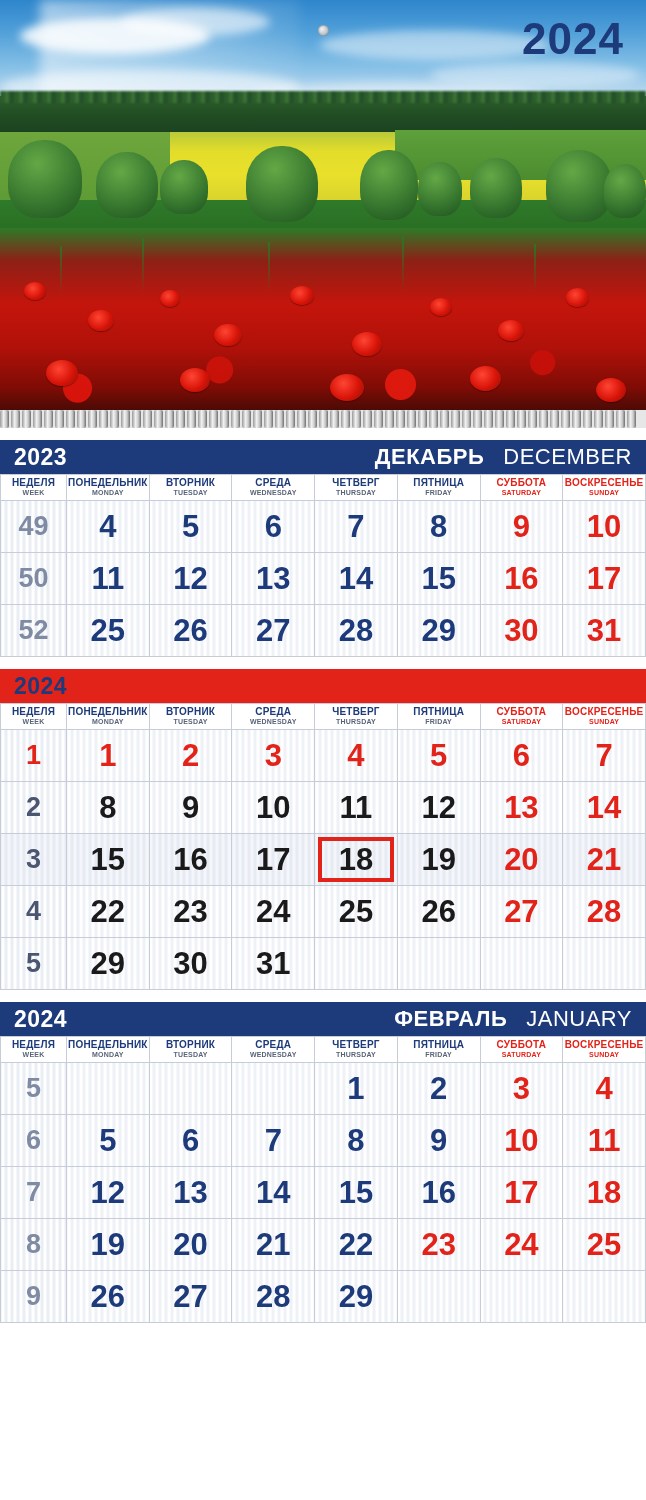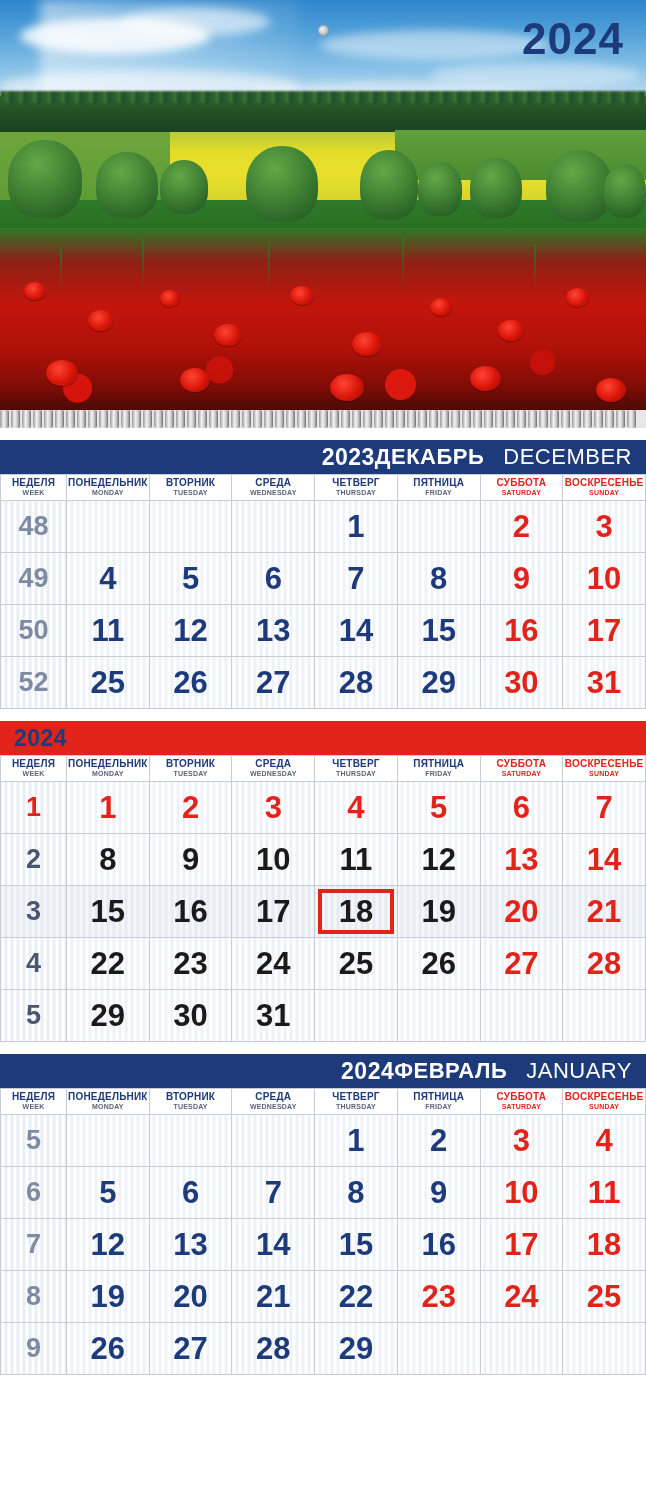--- a/index.html
+++ b/index.html
@@ -113,21 +113,21 @@
     flex: 0 0 auto;
   }
 
   
   .month { width: 646px; margin-top: 12px; }
   .month-head {
     display: flex; align-items: center; justify-content: space-between;
     height: 34px; padding: 0 14px;
     color: #ffffff;
   }
-  .month-head.navy { background: #1d3a7a; justify-content: flex-end; }
+  .month-head.navy { background: #1d3a7a; }
   .month-head.red  { background: #e2231a; }
   .month-year {
     font-size: 23px; font-weight: bold; letter-spacing: .5px;
   }
   .month-head.navy .month-year { color: #ffffff; }
   .month-head.red  .month-year { color: #1d3a7a; }
   .month-name { font-size: 22px; letter-spacing: .5px; }
   .month-name .ru { font-weight: bold; }
   .month-name .en { font-weight: normal; margin-left: 19px; }
 
@@ -351,30 +351,20 @@
                 <span class="en">SATURDAY</span>
               </th>
               <th class="sun">
                 <span class="ru">ВОСКРЕСЕНЬЕ</span>
                 <span class="en">SUNDAY</span>
               </th>
             </tr>
           </thead>
           <tbody>
             <tr>
-              <td class="week">48</td>
-              <td class="empty"></td>
-              <td class="empty"></td>
-              <td class="empty"></td>
-              <td class="">1</td>
-              <td class="empty"></td>
-              <td class="red">2</td>
-              <td class="red">3</td>
-            </tr>
-            <tr>
               <td class="week">49</td>
               <td class="">4</td>
               <td class="">5</td>
               <td class="">6</td>
               <td class="">7</td>
               <td class="">8</td>
               <td class="red">9</td>
               <td class="red">10</td>
             </tr>
             <tr>

